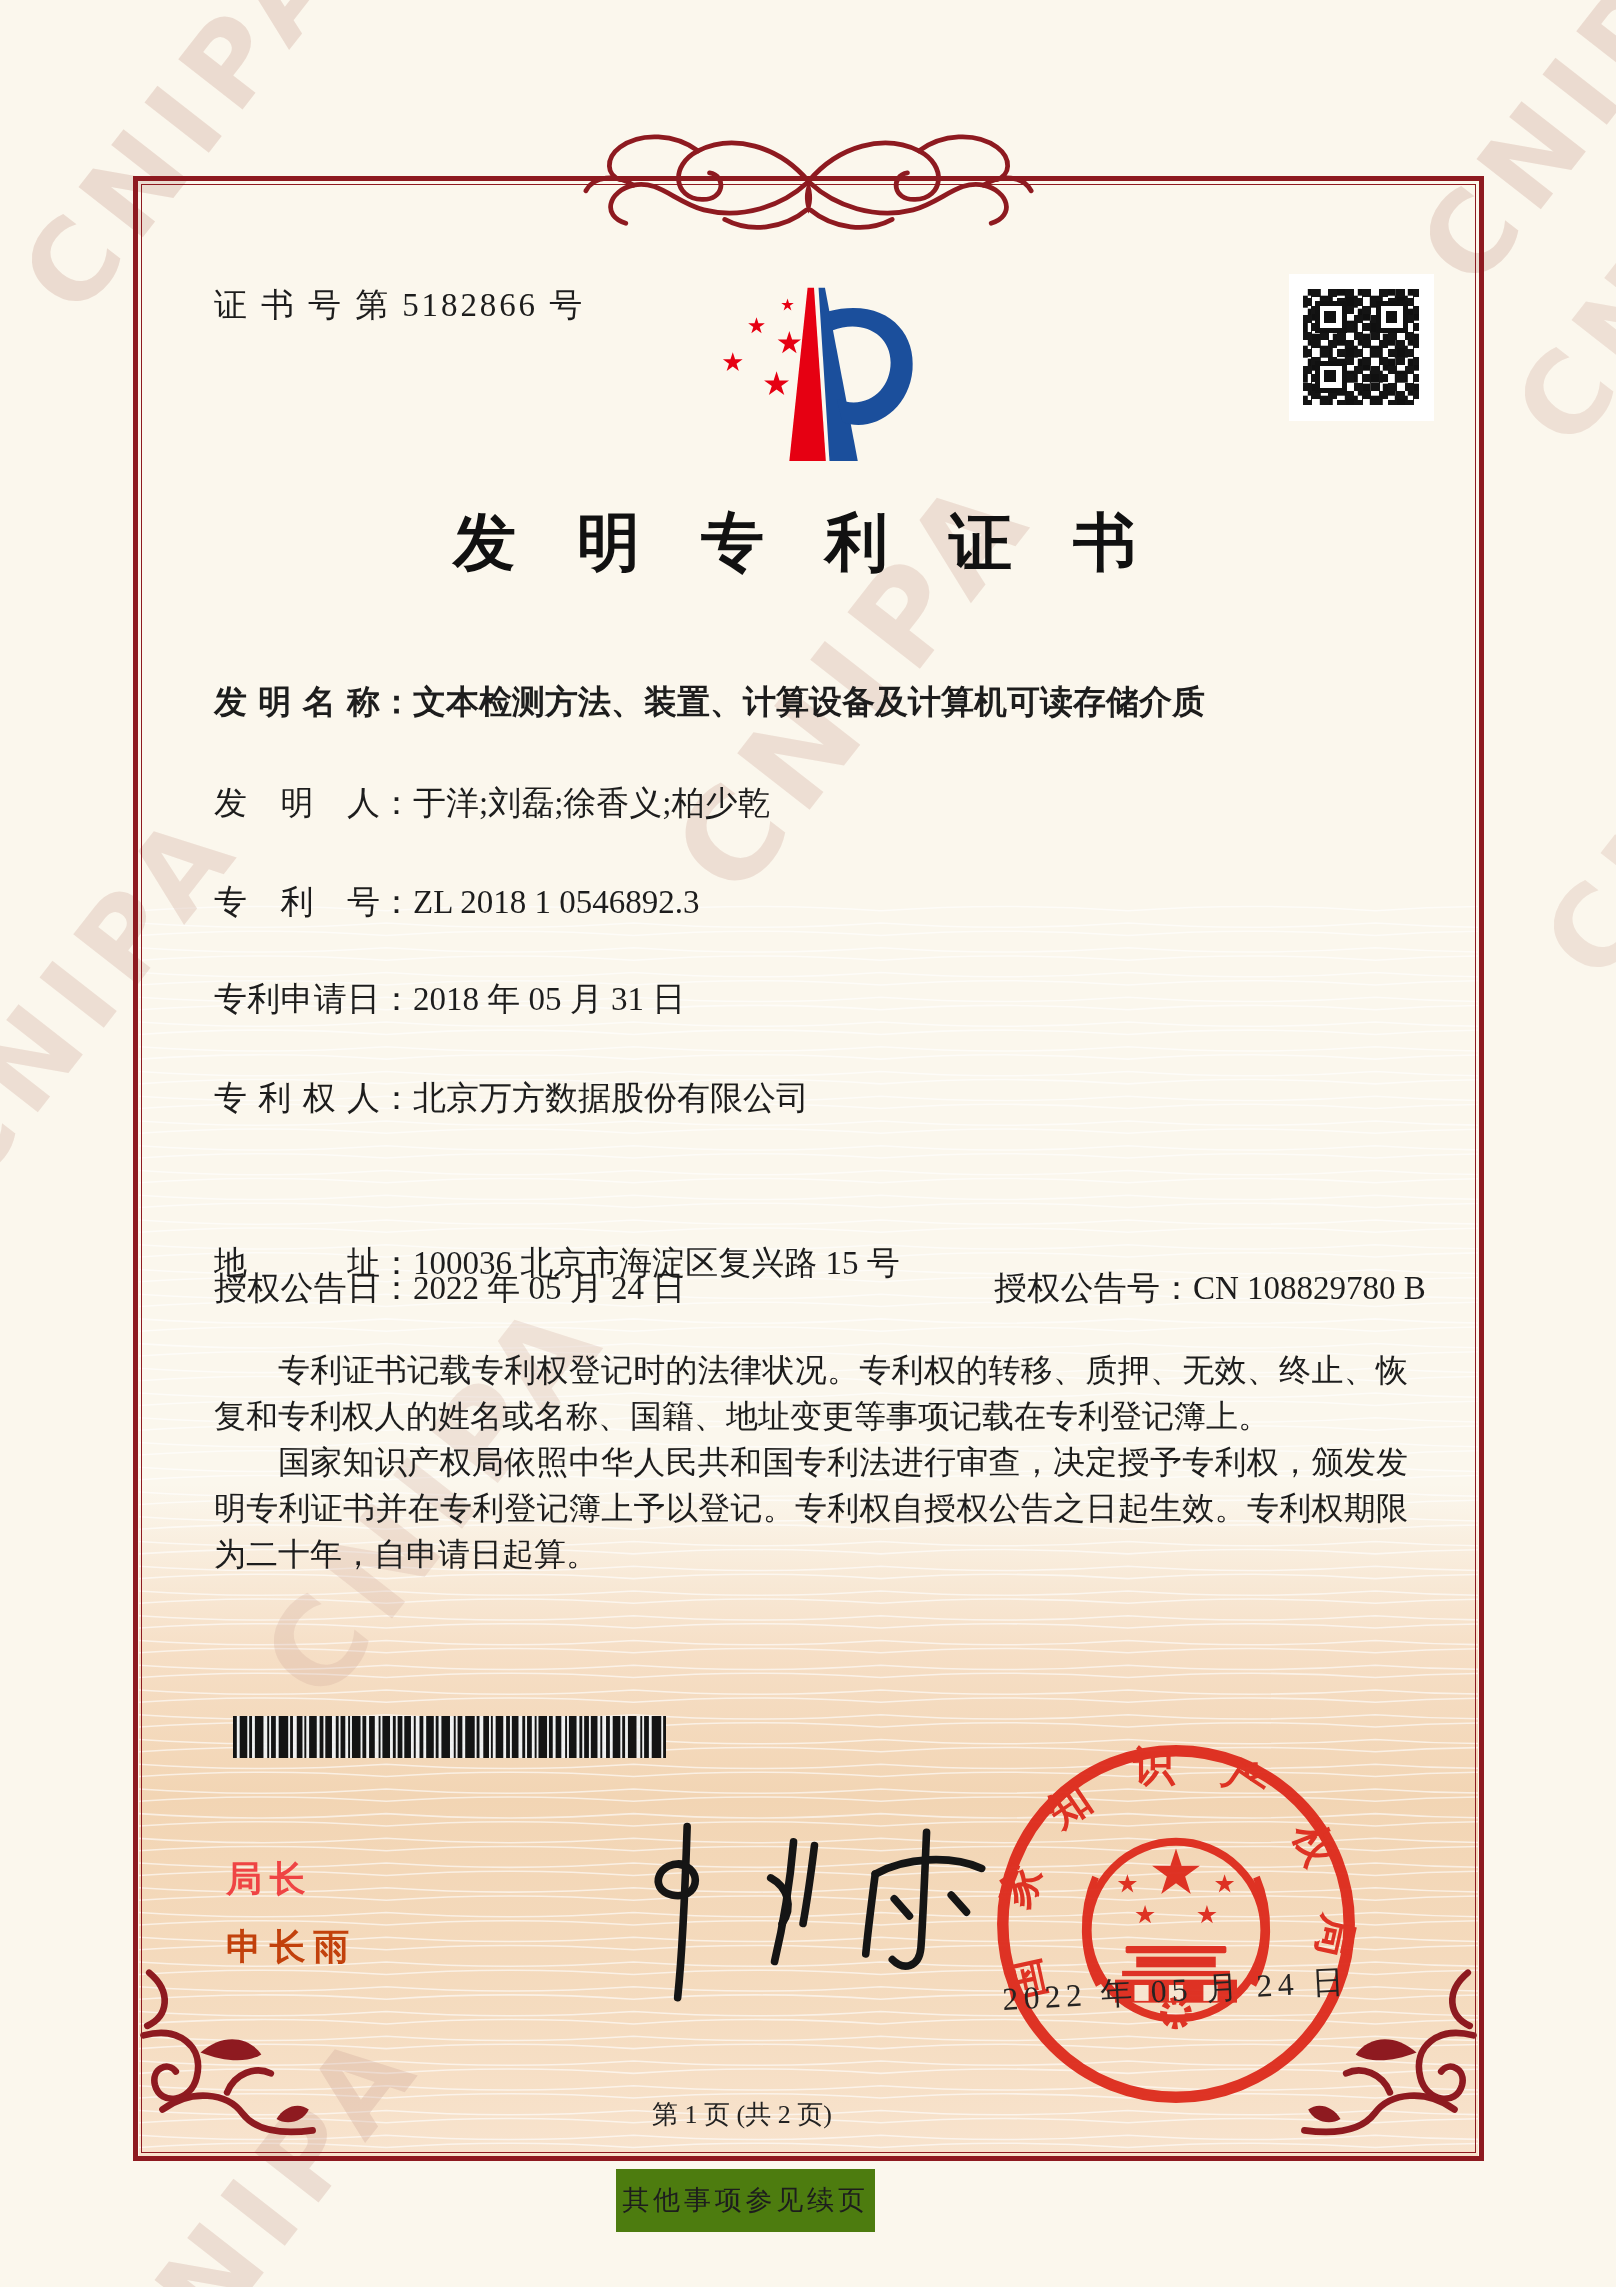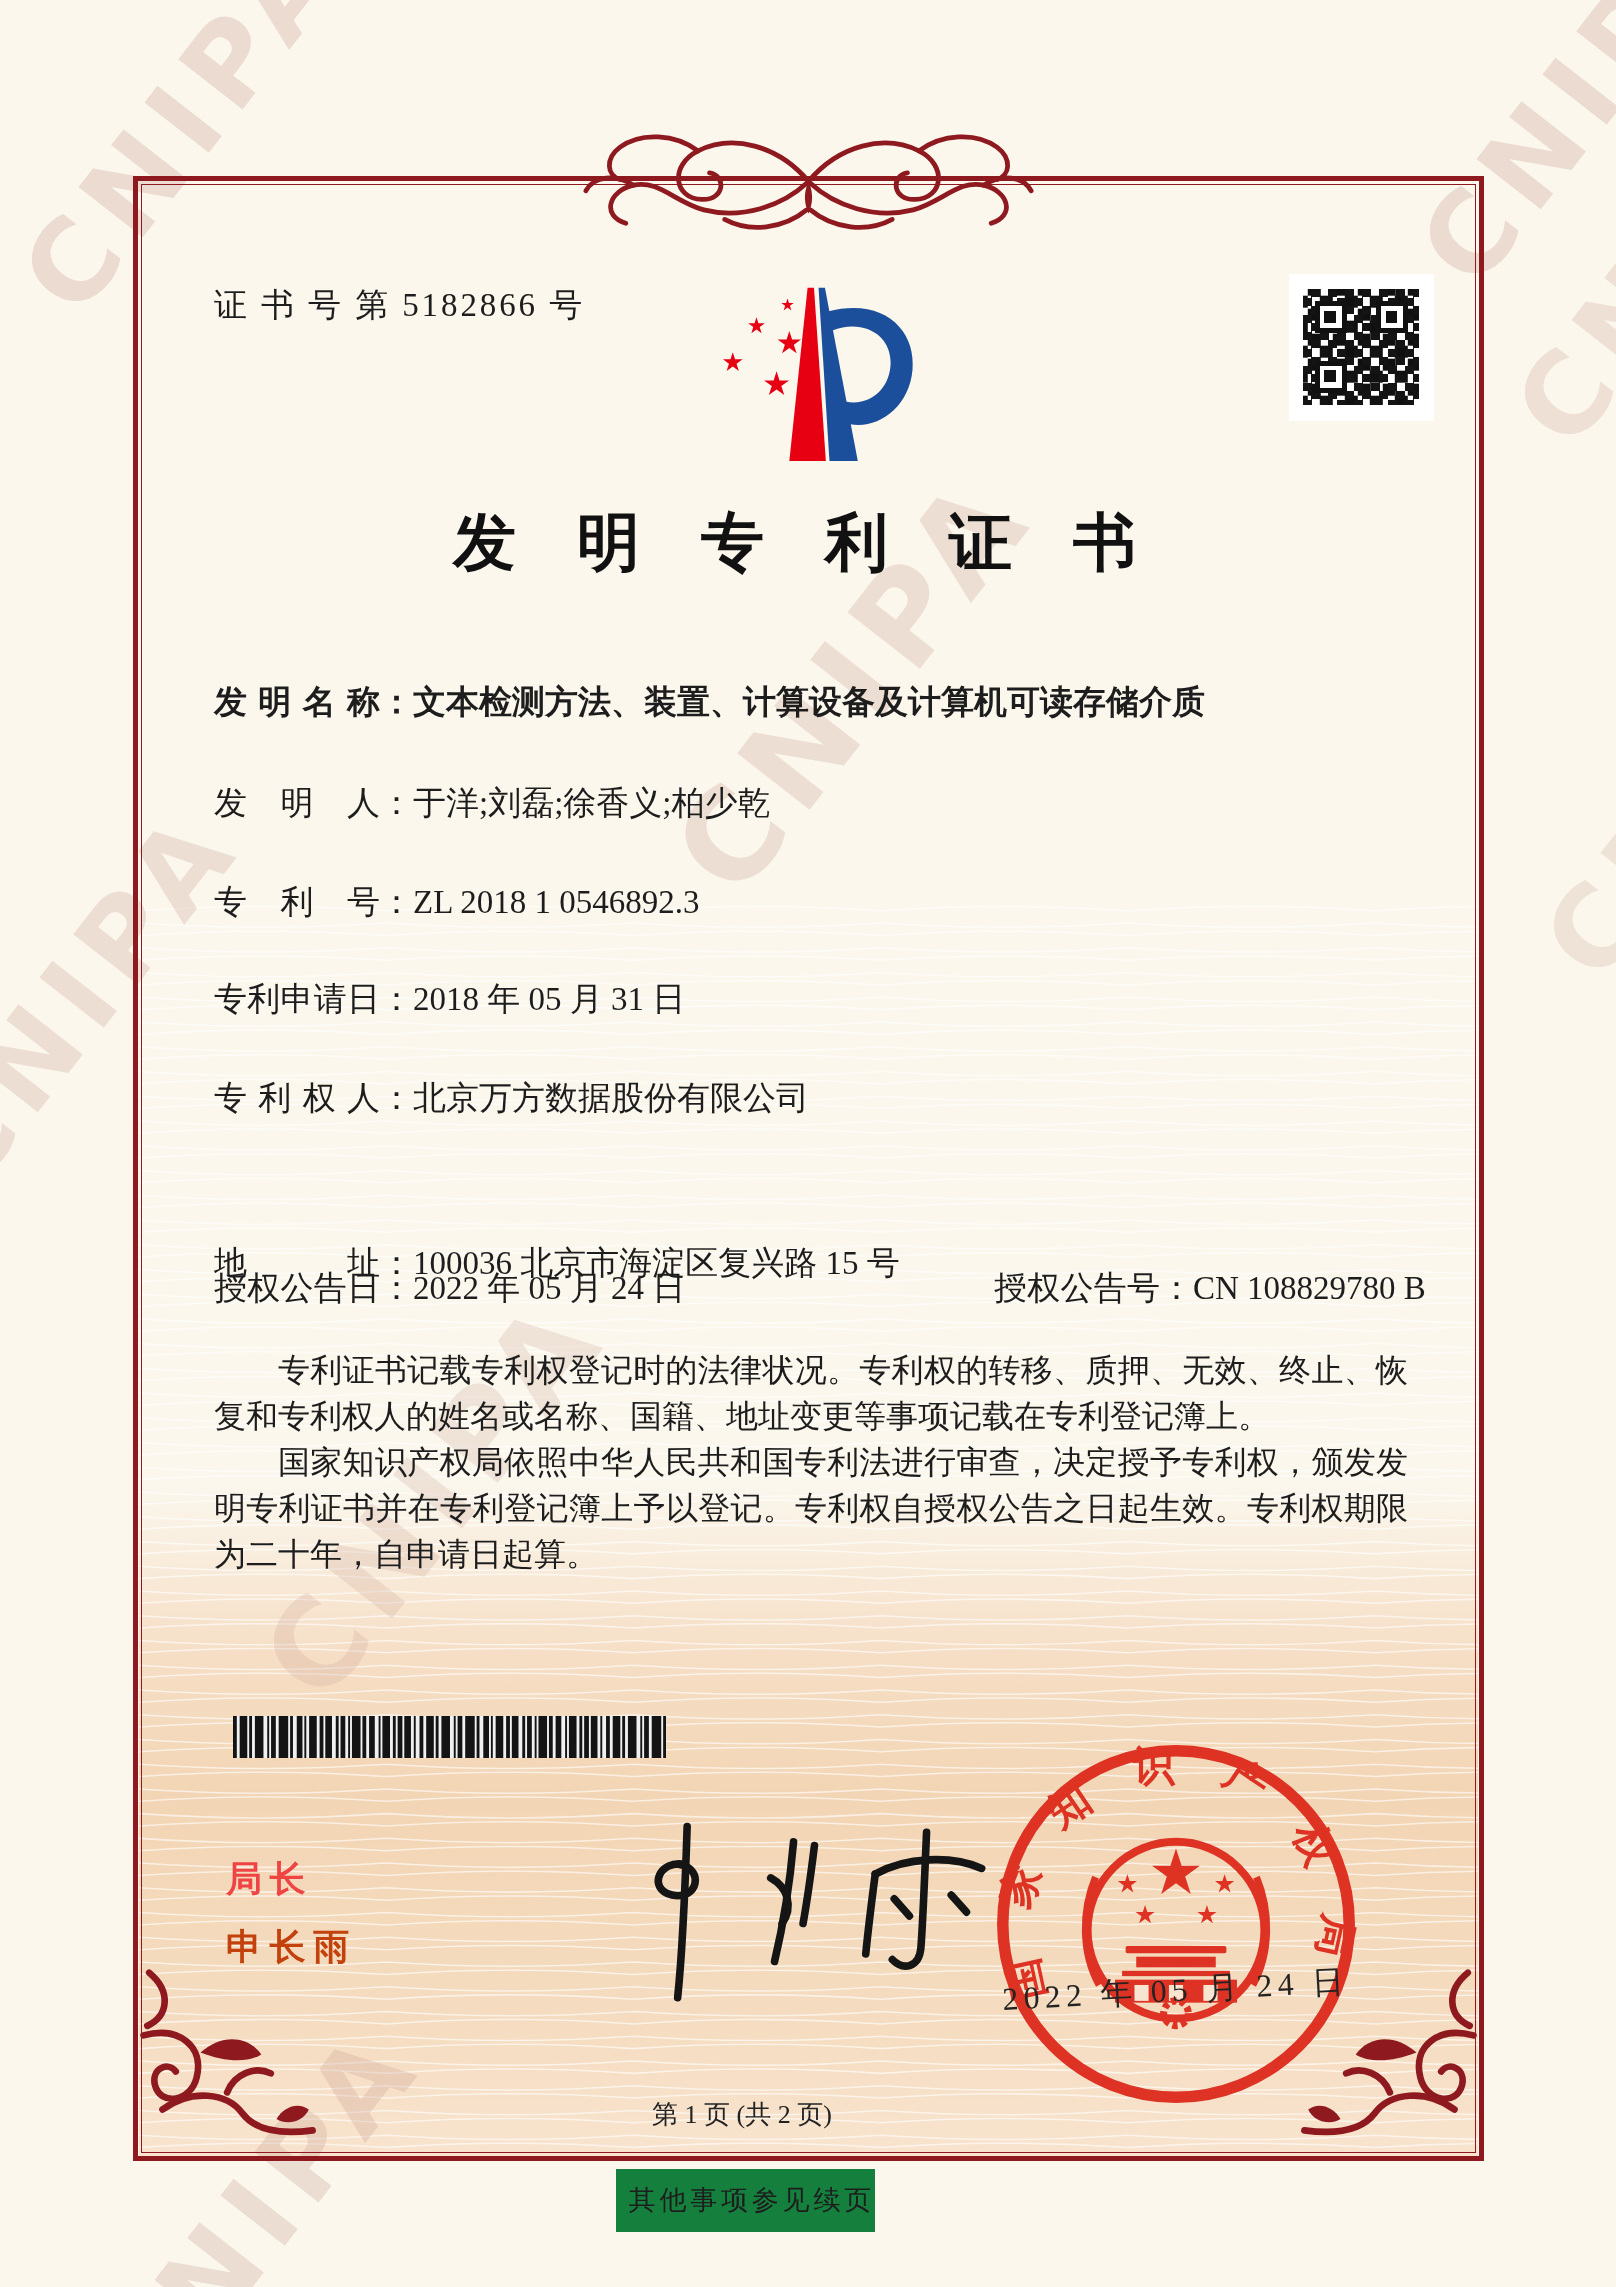--- a/index.html
+++ b/index.html
@@ -59,22 +59,22 @@
   .officer-name{position:absolute;left:226px;top:1923px;z-index:6;font-size:36px;font-weight:600;
     font-family:"DejaVu Sans","Liberation Sans",sans-serif;letter-spacing:7.6px;color:#c2410c;}
   .signature{position:absolute;left:590px;top:1819px;z-index:7;}
 
   .seal{position:absolute;left:986px;top:1734px;z-index:8;opacity:.95;}
   .seal-org-text{font-size:47px;font-weight:700;letter-spacing:50px;fill:#dd2a1c;
                  font-family:"Liberation Serif","DejaVu Serif",serif;}
   .seal-date{font-size:36px;letter-spacing:6px;fill:#1a1a1a;font-family:"Liberation Serif","DejaVu Serif",serif;}
 
   .page-info{position:absolute;left:623px;top:2097px;width:238px;z-index:6;text-align:center;font-size:26px;color:#222;}
-  .cont-note{position:absolute;left:616px;top:2169px;width:259px;height:63px;z-index:6;background:#15803d;
-             text-align:right;line-height:63px;font-size:27px;letter-spacing:3.8px;color:#1d1d1d;}
+  .cont-note{position:absolute;left:616px;top:2169px;width:259px;height:63px;z-index:6;background:#4d7c0f;
+             text-align:center;line-height:63px;font-size:27px;letter-spacing:3.8px;color:#1d1d1d;}
   svg{display:block;}
 </style>
 </head>
 <body>
 
 <div id="page">
 
   <div class="lower-tint"></div>
   <svg id="waves" viewBox="0 0 1408 1318" preserveAspectRatio="none">
       <path d="M0 6 q130 -9 260 0 q130 -9 260 0 q130 -9 260 0 q130 -9 260 0 q130 -9 260 0 q130 -9 260 0"></path>

